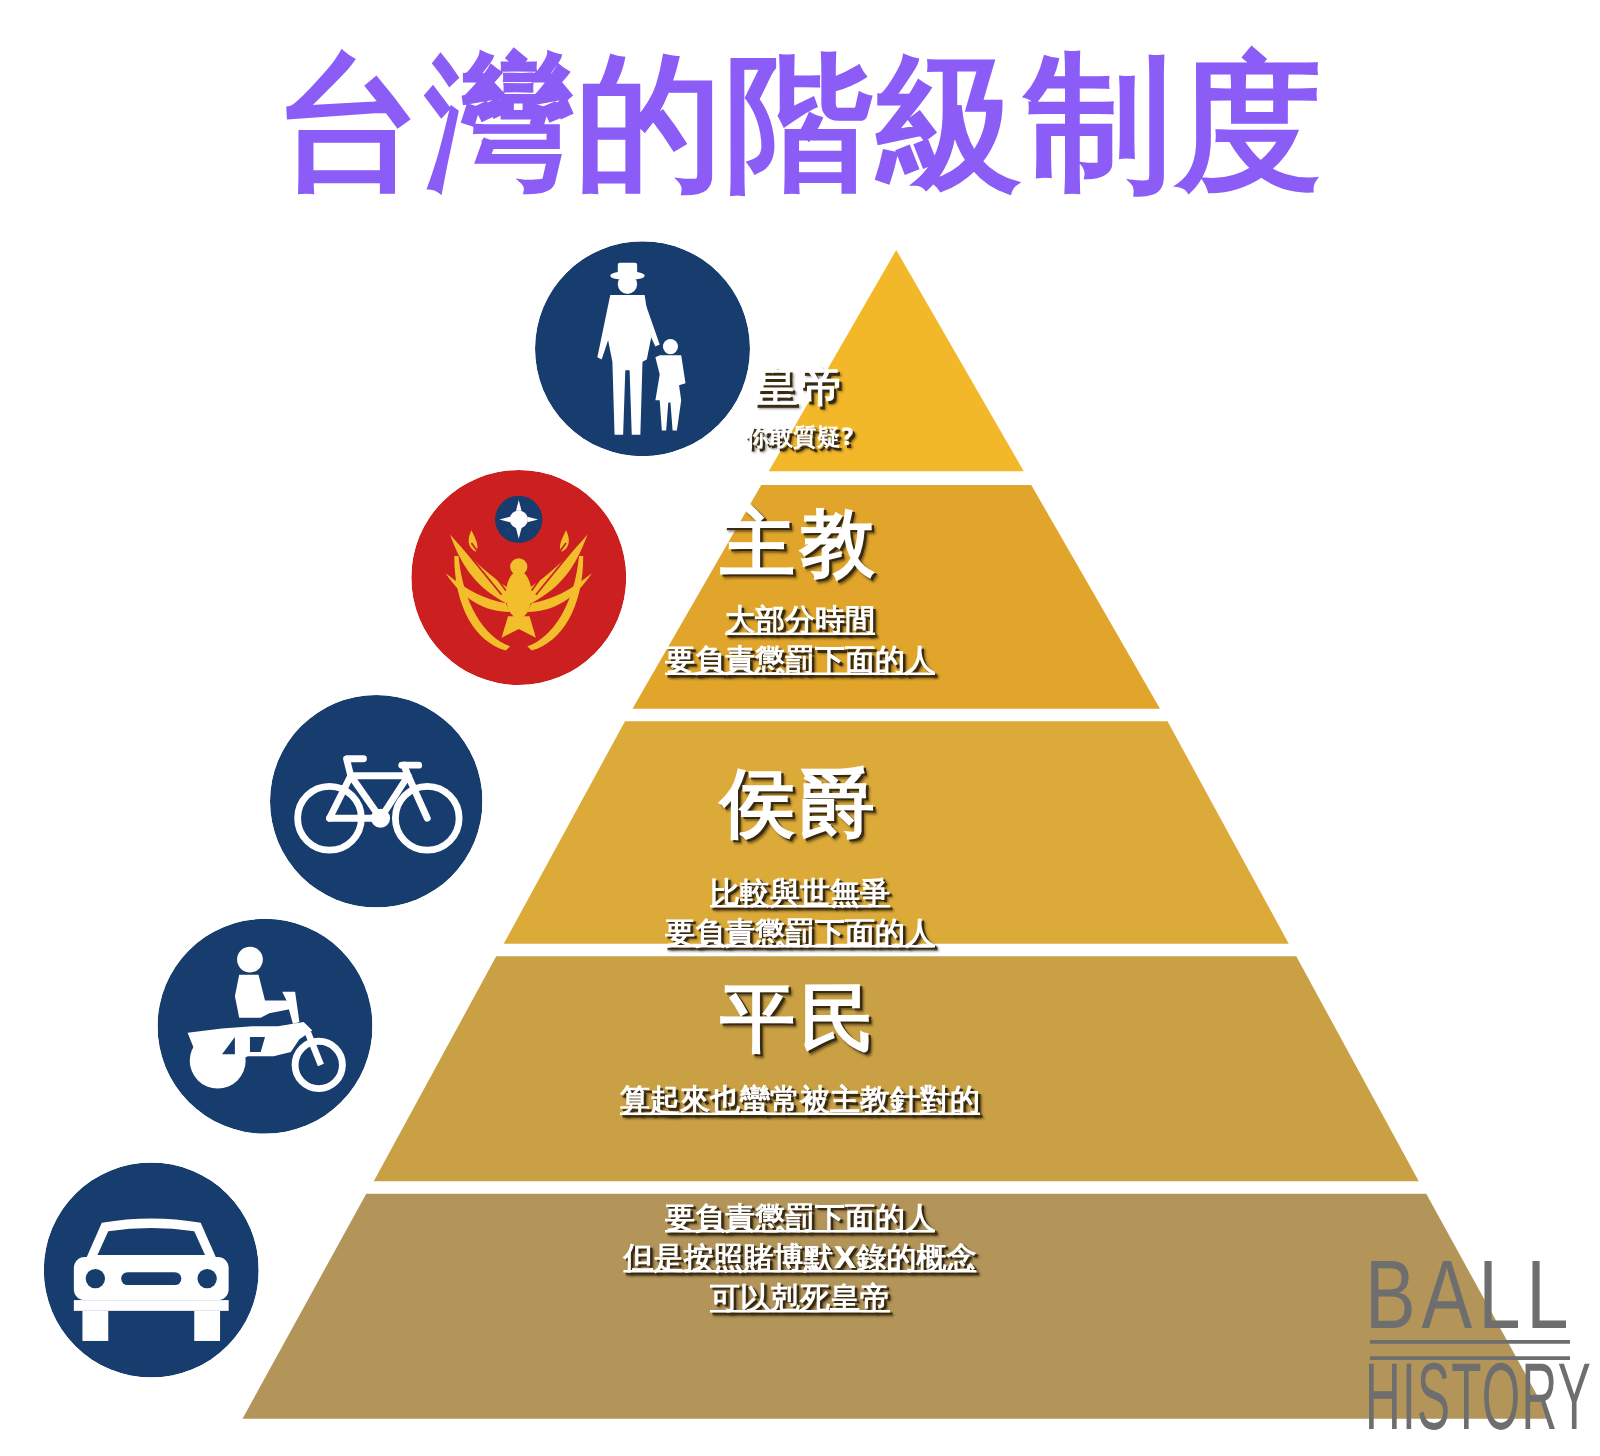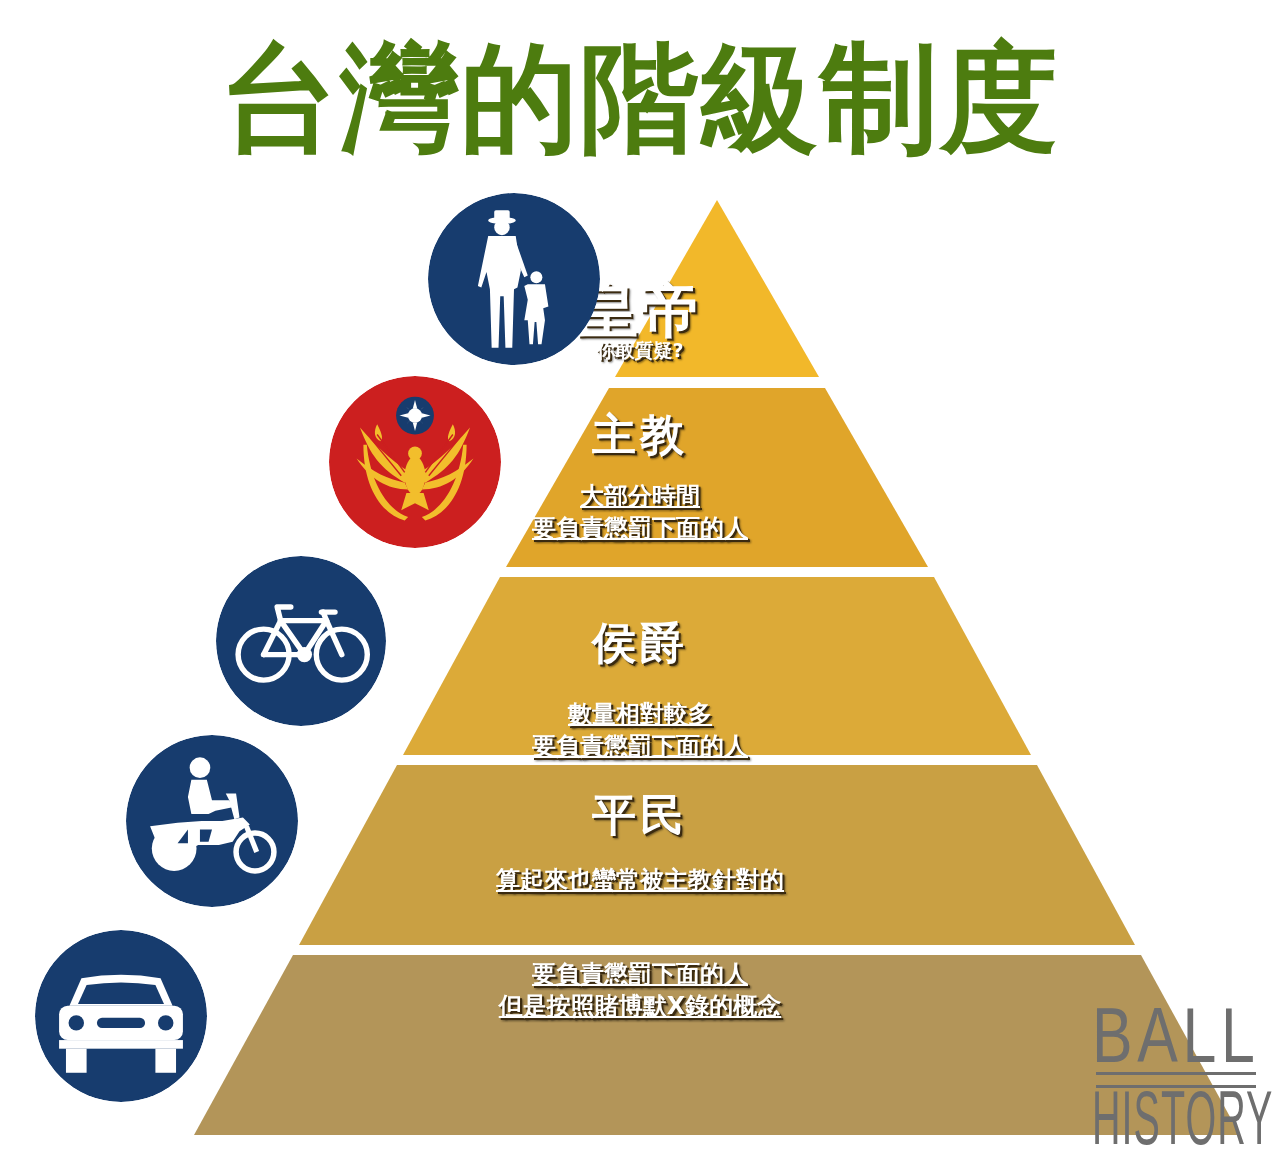--- a/index.html
+++ b/index.html
@@ -1,24 +1,24 @@
 <!DOCTYPE html>
 <html><head>
 <meta charset="utf-8">
 <style>
   html, body { margin: 0; padding: 0; background: #ffffff; }
   body { width: 1280px; height: 1165px; position: relative; overflow: hidden;
          font-family: "DejaVu Sans", "Liberation Sans", sans-serif; }
   .title { position: absolute; left: 0; top: 28px; width: 1280px; text-align: center;
-           font-size: 118px; font-weight: 900; color: #4d7c0f; letter-spacing: 2px;
+           font-size: 118px; font-weight: 900; color: #8b5cf6; letter-spacing: 2px;
            line-height: 140px; font-family: "DejaVu Sans", sans-serif; }
   .pyramid { position: absolute; left: 0; top: 0; width: 1280px; height: 1165px; }
   .tier-text { position: absolute; left: 0; width: 1280px; text-align: center; color: #fff;
                text-shadow: 2px 2px 0 #3a2a10, 3px 3px 2px rgba(0,0,0,0.45); font-weight: bold; }
-  .tier-name { font-size: 44px; line-height: 70px; letter-spacing: 4px; }
+  .tier-name { font-size: 60px; line-height: 70px; letter-spacing: 4px; }
   .tier-desc { font-size: 24px; line-height: 32px; text-decoration: underline; }
   .tier-desc-small { font-size: 19px; line-height: 24px; }
   .icon { position: absolute; border-radius: 50%; overflow: hidden; }
   .icon svg { width: 100%; height: 100%; display: block; }
   .logo { position: absolute; left: 1092px; top: 996px; width: 170px; height: 160px; }
   .logo-ball { position: absolute; left: 0; top: 0; font-family: "Liberation Sans", sans-serif;
                font-size: 78px; line-height: 78px; color: #6e6e6e; letter-spacing: 6px;
                transform: scaleX(0.78); transform-origin: left top; font-weight: normal; }
   .logo-lines { position: absolute; left: 4px; top: 76px; width: 160px; height: 10px;
                 border-top: 3px solid #6e6e6e; border-bottom: 3px solid #6e6e6e; }
@@ -50,47 +50,48 @@
   <polygon points="293,955 1141,955 1240,1135 194,1135" fill="#B39559"></polygon>
 </svg>
 
 <div class="logo">
   <div class="logo-ball">BALL</div>
   <div class="logo-lines"></div>
   <div class="logo-history">HISTORY</div>
 </div>
 
 <div class="tier-text" style="top:282px;">
-  <div class="tier-name" style="font-size:60px;line-height:56px;letter-spacing:2px;">皇帝</div>
+  <div class="tier-name" style="font-size:34px;line-height:56px;letter-spacing:2px;">皇帝</div>
   <div class="tier-desc-small">你敢質疑?</div>
 </div>
 
 <div class="tier-text" style="top:400px;">
   <div class="tier-name">主教</div>
   <div style="height:10px;"></div>
   <div class="tier-desc">大部分時間</div>
   <div class="tier-desc">要負責懲罰下面的人</div>
 </div>
 
 <div class="tier-text" style="top:588px;margin-top:20px;">
   <div class="tier-name">侯爵</div>
   <div style="height:20px;"></div>
-  <div class="tier-desc">數量相對較多</div>
+  <div class="tier-desc">比較與世無爭</div>
   <div class="tier-desc">要負責懲罰下面的人</div>
 </div>
 
 <div class="tier-text" style="top:780px;">
   <div class="tier-name">平民</div>
   <div style="height:14px;"></div>
   <div class="tier-desc">算起來也蠻常被主教針對的</div>
 </div>
 
 <div class="tier-text" style="top:958px;">
   <div class="tier-desc">要負責懲罰下面的人</div>
   <div class="tier-desc">但是按照賭博默X錄的概念</div>
+  <div class="tier-desc">可以剋死皇帝</div>
 </div>
 
 <div class="icon" style="left:428px;top:193px;width:172px;height:172px;">
   <svg viewBox="0 0 100 100">
     <circle cx="50" cy="50" r="50" fill="#173C6E"></circle>
 
     <ellipse cx="43" cy="16" rx="8" ry="2" fill="#fff"></ellipse>
     <rect x="38.5" y="10" width="9" height="6" rx="1" fill="#fff"></rect>
     <circle cx="43" cy="20" r="4.5" fill="#fff"></circle>
     <path d="M35 25 L51 25 L54 45 L52 55 L50 56 L49 90 L45 90 L44 60 L42 60 L41 90 L37 90 L36 56 L34 46 L31 55 L29 54 Z" fill="#fff"></path>

